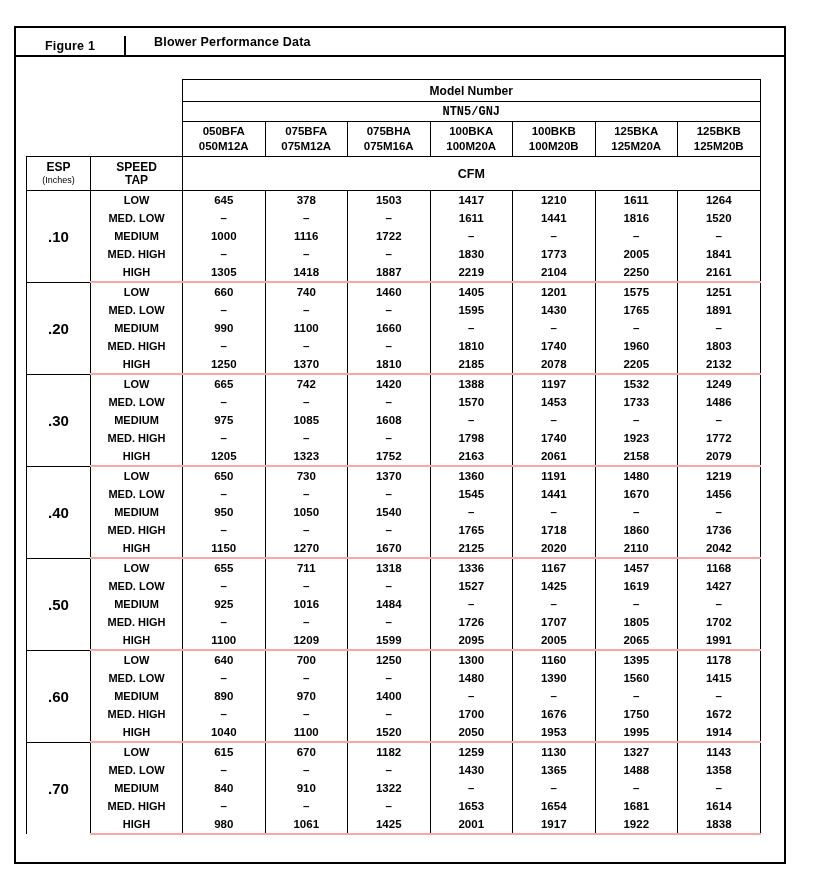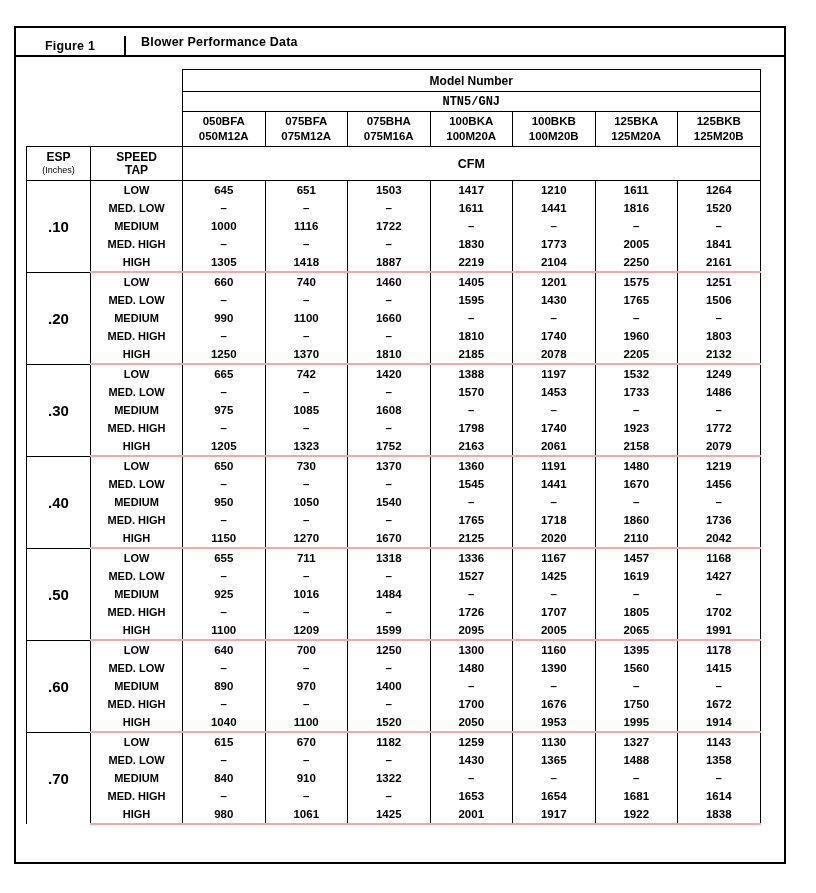--- a/index.html
+++ b/index.html
@@ -50,29 +50,29 @@
     justify-content: center;
     font-size: 12.5px;
     font-weight: bold;
     letter-spacing: .2px;
     margin-top: 8px;
   }
   #fig-title {
     flex: 1;
     display: flex;
     align-items: center;
-    padding-left: 15px;
+    padding-left: 28px;
     font-size: 12.5px;
     font-weight: bold;
     letter-spacing: .2px;
   }
 
   
   #tbl-wrap {
-    padding: 12px 10px 10px 10px;
+    padding: 22px 10px 10px 10px;
   }
   table.data {
     border-collapse: collapse;
     table-layout: fixed;
     width: 734px;
     font-size: 11.5px;
     font-weight: bold;
   }
   table.data td, table.data th {
     border: 1px solid #000;
@@ -221,21 +221,21 @@
               <div>TAP</div>
             </td>
             <td class="hdr-cfm" colspan="7">CFM</td>
           </tr>
         </thead>
         <tbody id="table-body">
             <tr class="tap-row tap-first">
               <td class="esp-cell" rowspan="5">.10</td>
               <td class="tap-cell">LOW</td>
               <td class="val-cell">645</td>
-              <td class="val-cell">651</td>
+              <td class="val-cell">378</td>
               <td class="val-cell">1503</td>
               <td class="val-cell">1417</td>
               <td class="val-cell">1210</td>
               <td class="val-cell">1611</td>
               <td class="val-cell">1264</td>
             </tr>
             <tr class="tap-row">
               <td class="tap-cell">MED. LOW</td>
               <td class="val-cell dash">–</td>
               <td class="val-cell dash">–</td>
@@ -287,21 +287,21 @@
               <td class="val-cell">1251</td>
             </tr>
             <tr class="tap-row">
               <td class="tap-cell">MED. LOW</td>
               <td class="val-cell dash">–</td>
               <td class="val-cell dash">–</td>
               <td class="val-cell dash">–</td>
               <td class="val-cell">1595</td>
               <td class="val-cell">1430</td>
               <td class="val-cell">1765</td>
-              <td class="val-cell">1506</td>
+              <td class="val-cell">1891</td>
             </tr>
             <tr class="tap-row">
               <td class="tap-cell">MEDIUM</td>
               <td class="val-cell">990</td>
               <td class="val-cell">1100</td>
               <td class="val-cell">1660</td>
               <td class="val-cell dash">–</td>
               <td class="val-cell dash">–</td>
               <td class="val-cell dash">–</td>
               <td class="val-cell dash">–</td>

